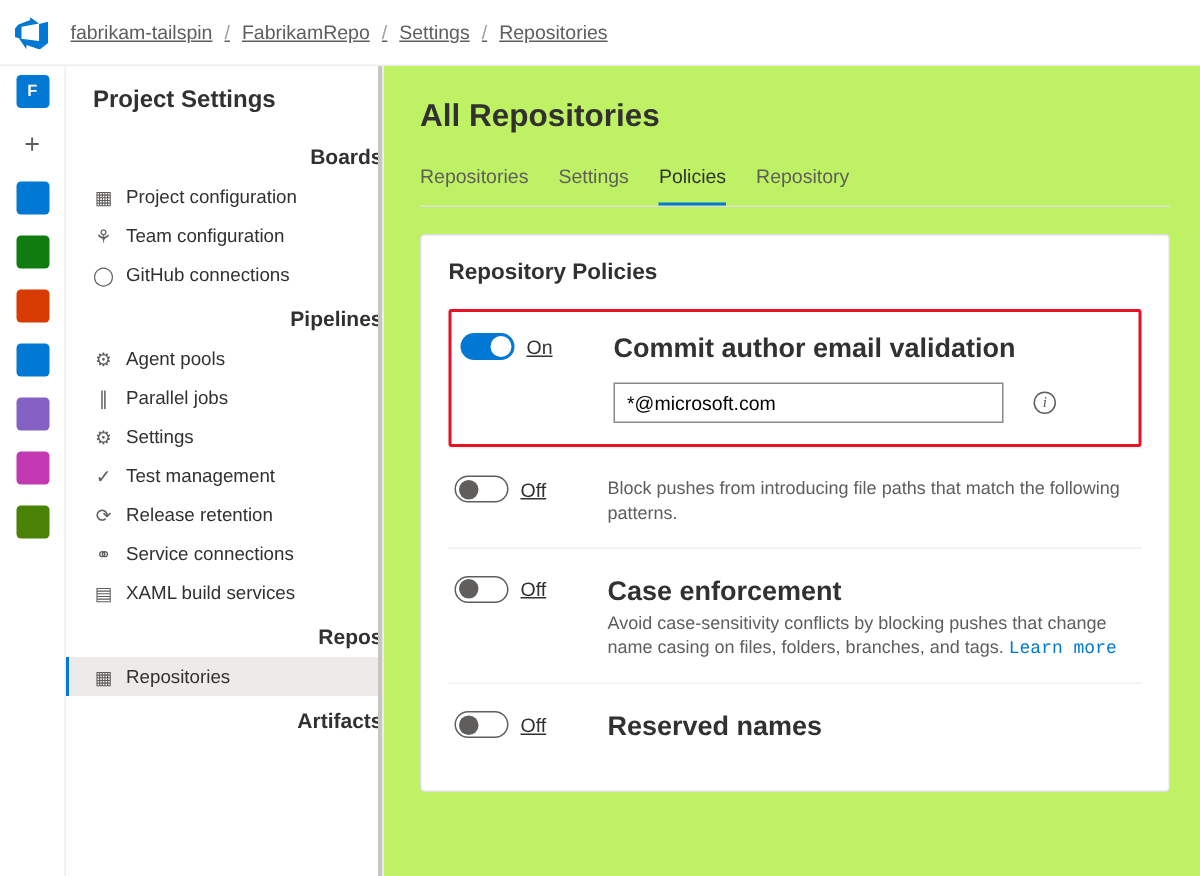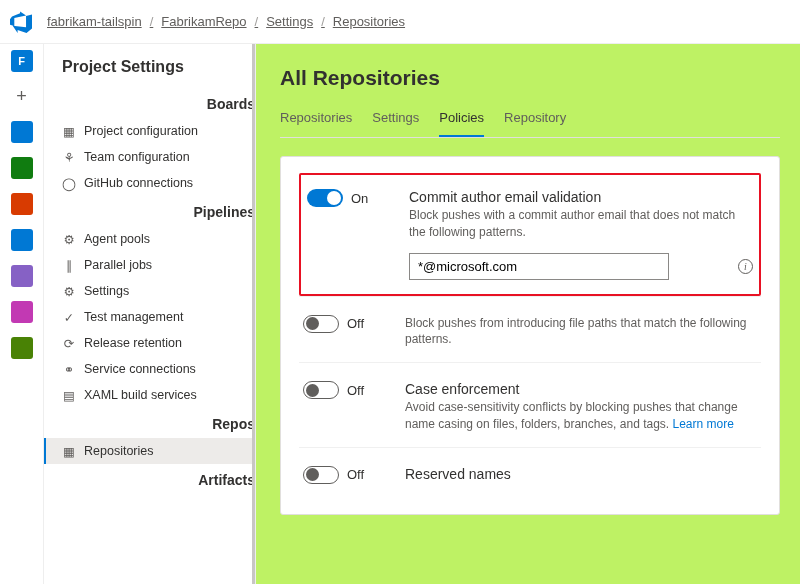--- a/index.html
+++ b/index.html
@@ -36,26 +36,26 @@
   .policy-row { display: flex; align-items: flex-start; gap: 12px; padding: 10px 4px 14px 4px; }
   .policy-row + .policy-row { border-top: 1px solid #f0f0f0; padding-top: 18px;}
   .policy-row.highlight { border: 2px solid #e81123; border-radius: 2px; padding: 14px 6px;}
   .toggle-wrap { display: flex; align-items: center; gap: 8px; width: 90px; flex-shrink: 0; }
   .toggle { width: 36px; height: 18px; border-radius: 9px; position: relative; cursor: pointer; }
   .toggle.on { background: #0078d4; }
   .toggle.off { background: #fff; border: 1px solid #605e5c; }
   .toggle .knob { position: absolute; top: 2px; width: 14px; height: 14px; border-radius: 50%; }
   .toggle.on .knob { background: #fff; right: 2px; }
   .toggle.off .knob { background: #605e5c; left: 2px; top: 1.5px; width: 13px; height: 13px; }
-  .toggle-label { font-size: 13px; }
+  .toggle-label { font-size: 13px; text-decoration: underline; }
   .policy-body { flex: 1; }
-  .policy-title { font-size: 14px; font-weight: 400; margin-bottom: 2px; }
+  .policy-title { font-size: 18px; font-weight: 700; margin-bottom: 2px; }
   .policy-desc { font-size: 12px; color: #605e5c; line-height: 1.4; }
-  .policy-desc a { color: #0078d4; text-decoration: none; }
-  .input-row { display: flex; align-items: center; gap: 1px; margin-top: 12px; justify-content: space-between; }
+  .policy-desc a { color: #0078d4; text-decoration: none; font-family: Liberation Mono, monospace; }
+  .input-row { display: flex; align-items: center; gap: 20px; margin-top: 12px; }
   .input-row input { flex: 1; max-width: 260px; padding: 5px 8px; border: 1px solid #8a8886; font-size: 13px; }
   .info-icon { width: 15px; height: 15px; border: 1px solid #605e5c; border-radius: 50%; display: flex; align-items: center; justify-content: center; font-size: 10px; color: #605e5c; font-style: italic; font-family: serif;}
 </style>
 </head>
 <body>
 
 <div class="topbar">
   <span class="logo">
     <svg viewBox="0 0 24 24" width="22" height="22">
         <path fill="#0078d4" d="M0 8.9l2.2-2.9L11 2.5v-2L17.5 5 4.7 7.5v8.9L0 14.9zm24-5.1v15.4L18 24l-9.7-3.2v3.1L2.9 16l14.6 1.8V5.5z"></path>
@@ -141,31 +141,31 @@
 
   <div class="content">
     <h1>All Repositories</h1>
     <div class="tabs" id="tabs">
         <div class="tab">Repositories</div>
         <div class="tab">Settings</div>
         <div class="tab active">Policies</div>
         <div class="tab">Repository</div>
       </div>
     <div class="card">
+      <h2>Repository Policies</h2>
       <div id="policies">
           <div class="policy-row highlight">
     <div class="toggle-wrap">
       <div class="toggle on">
                 <div class="knob"></div>
               </div>
       <span class="toggle-label">On</span>
     </div>
     <div class="policy-body">
               <div class="policy-title">Commit author email validation</div>
-            <div class="policy-desc">Block pushes with a commit author email that does not match the following patterns.</div>
               <div class="input-row">
                 <input type="text" value="*@microsoft.com" style="">
                 <span class="info-icon">i</span>
               </div>
             </div>
           </div>
           <div class="policy-row">
     <div class="toggle-wrap">
       <div class="toggle off">
                 <div class="knob"></div>

